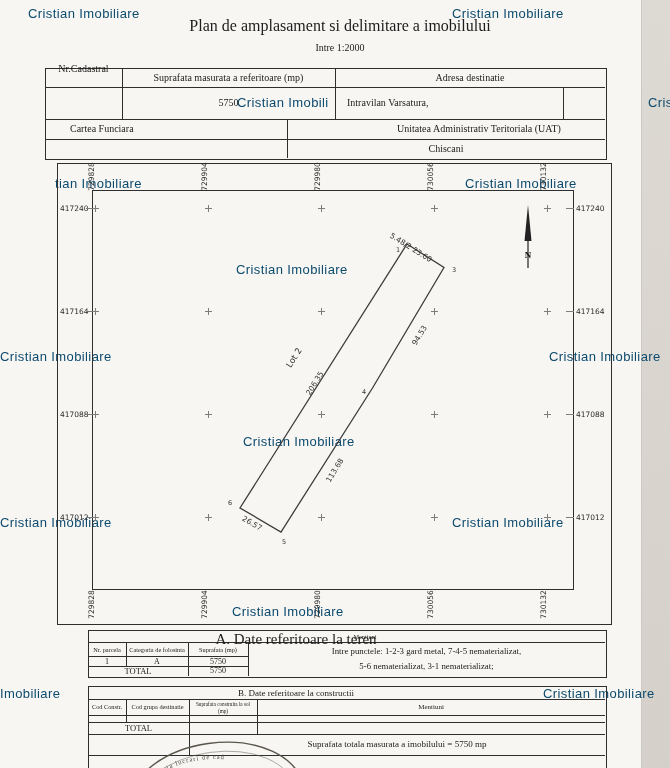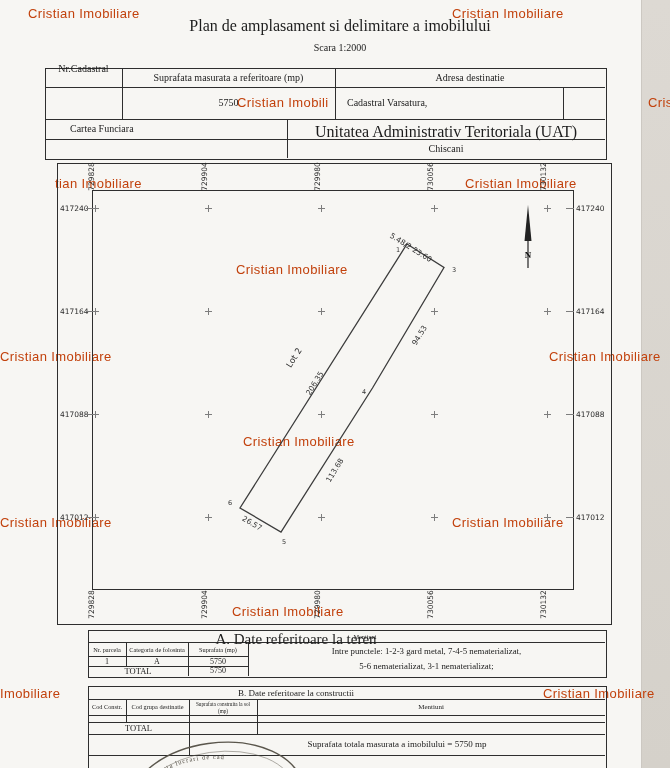--- a/index.html
+++ b/index.html
@@ -1,20 +1,20 @@
 <!DOCTYPE html>
 <html><head>
 <meta charset="utf-8">
 <style>
   html,body{margin:0;padding:0}
   body{width:670px;height:768px;overflow:hidden;position:relative;
        background:#f7f6f3;font-family:"Liberation Serif",serif;color:#1c1c1c}
   .abs{position:absolute}
   .wm{position:absolute;font-family:"Liberation Sans",sans-serif;font-size:13px;
-      color:#c2410c;letter-spacing:.4px;white-space:nowrap;z-index:1}
+      color:#0c4a6e;letter-spacing:.4px;white-space:nowrap;z-index:1}
   .ct{text-align:center}
   .ln{position:absolute;background:#2e2e2e;z-index:2}
   .box{position:absolute;border:1.4px solid #2e2e2e;z-index:2}
   .txt{position:absolute;z-index:3;white-space:nowrap}
   .coord{font-family:"DejaVu Sans",sans-serif;font-size:7.5px;color:#2b2b2b;z-index:3}
   .rot90{transform:rotate(-90deg)}
   .dim{position:absolute;font-family:"DejaVu Sans",sans-serif;font-size:7.5px;
        color:#2e2e2e;z-index:4;white-space:nowrap;transform-origin:left top}
   .vx{position:absolute;font-family:"DejaVu Sans",sans-serif;font-size:6.5px;color:#333;z-index:4}
   .small{font-size:6.3px}
@@ -36,38 +36,38 @@
 <div class="wm" style="left:0px;top:349px">Cristian Imobiliare</div>
 <div class="wm" style="left:549px;top:349px">Cristian Imobiliare</div>
 <div class="wm" style="left:243px;top:434px">Cristian Imobiliare</div>
 <div class="wm" style="left:0px;top:515px">Cristian Imobiliare</div>
 <div class="wm" style="left:452px;top:515px">Cristian Imobiliare</div>
 <div class="wm" style="left:232px;top:604px">Cristian Imobiliare</div>
 <div class="wm" style="left:0px;top:686px">Imobiliare</div>
 <div class="wm" style="left:543px;top:686px">Cristian Imobiliare</div>
 
 <div class="txt ct" style="left:60px;top:17px;width:560px;font-size:16px">Plan de amplasament si delimitare a imobilului</div>
-<div class="txt ct" style="left:60px;top:42px;width:560px;font-size:10px">Scara 1:2000</div>
+<div class="txt ct" style="left:60px;top:42px;width:560px;font-size:10px">Intre 1:2000</div>
 
 <div class="box" style="left:45px;top:68px;width:560px;height:90px"></div>
 <div class="ln" style="left:45px;top:87px;width:560px;height:1px"></div>
 <div class="ln" style="left:45px;top:119px;width:560px;height:1px"></div>
 <div class="ln" style="left:45px;top:139px;width:560px;height:1px"></div>
 <div class="ln" style="left:122px;top:68px;width:1px;height:51px"></div>
 <div class="ln" style="left:335px;top:68px;width:1px;height:51px"></div>
 <div class="ln" style="left:563px;top:87px;width:1px;height:32px"></div>
 <div class="ln" style="left:287px;top:119px;width:1px;height:39px"></div>
 
 <div class="txt ct" style="left:45px;top:63px;width:77px;font-size:10px">Nr.Cadastral</div>
 <div class="txt ct" style="left:122px;top:72px;width:213px;font-size:10px">Suprafata masurata a referitoare (mp)</div>
 <div class="txt ct" style="left:335px;top:72px;width:270px;font-size:10px">Adresa destinatie</div>
 <div class="txt ct" style="left:122px;top:97px;width:213px;font-size:10px">5750</div>
-<div class="txt" style="left:347px;top:97px;font-size:10px">Cadastral Varsatura,</div>
+<div class="txt" style="left:347px;top:97px;font-size:10px">Intravilan Varsatura,</div>
 <div class="txt" style="left:70px;top:123px;font-size:10px">Cartea Funciara</div>
-<div class="txt ct" style="left:287px;top:123px;width:318px;font-size:16px">Unitatea Administrativ Teritoriala (UAT)</div>
+<div class="txt ct" style="left:287px;top:123px;width:384px;font-size:10px">Unitatea Administrativ Teritoriala (UAT)</div>
 <div class="txt ct" style="left:287px;top:143px;width:318px;font-size:10px">Chiscani</div>
 
 <div class="box" style="left:57px;top:163px;width:553px;height:460px"></div>
 <div class="box" style="left:92px;top:190px;width:480px;height:398px"></div>
 
 <div class="abs coord" style="left:60px;top:204px">417240</div>
 <div class="abs coord" style="left:60px;top:307px">417164</div>
 <div class="abs coord" style="left:60px;top:410px">417088</div>
 <div class="abs coord" style="left:60px;top:513px">417012</div>
 

